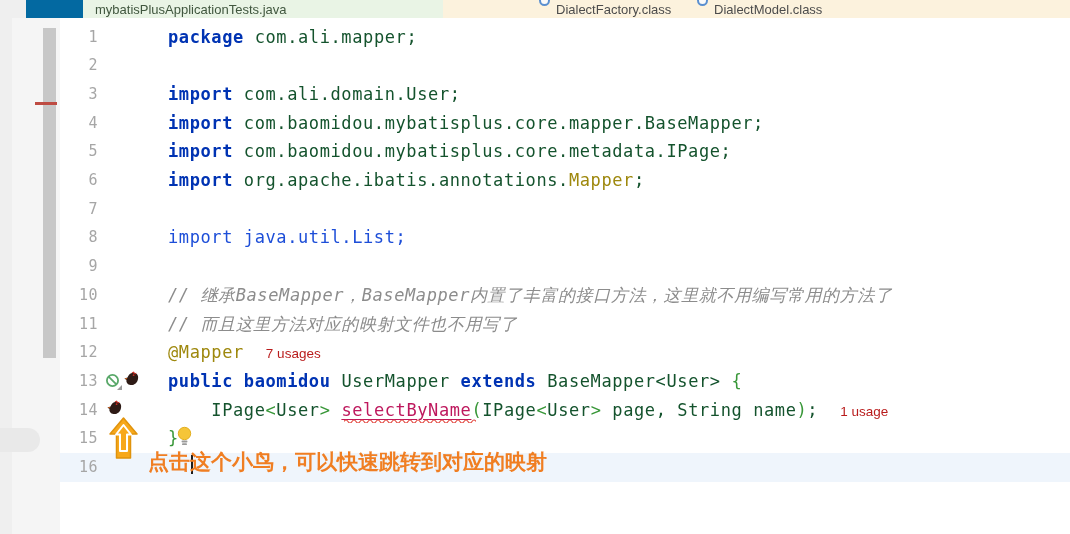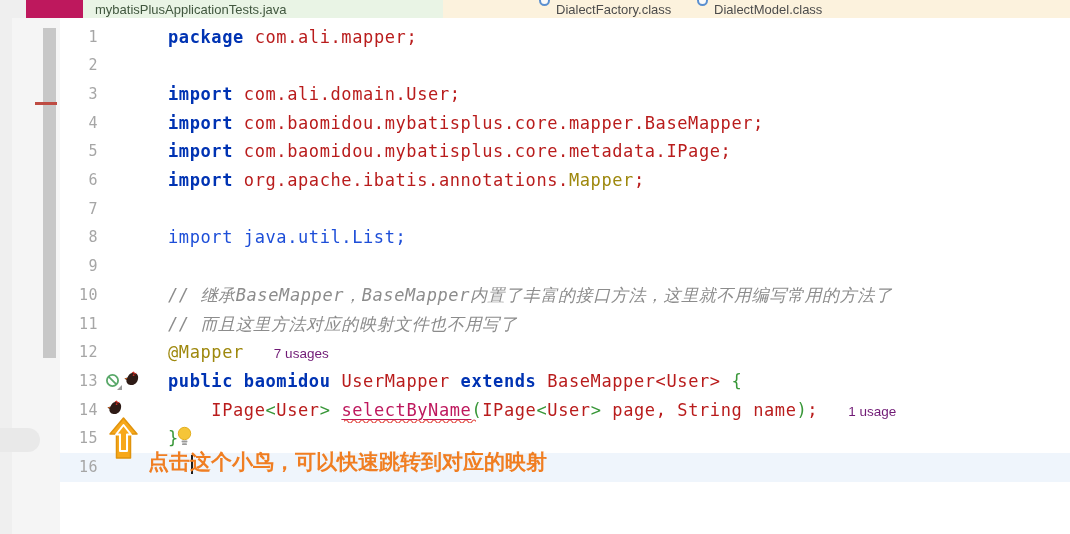--- a/index.html
+++ b/index.html
@@ -2,21 +2,21 @@
 <html><head>
 <meta charset="utf-8">
 <style>
   * { margin:0; padding:0; box-sizing:border-box; }
   html,body { width:1070px; height:534px; overflow:hidden; background:#ffffff;
               font-family:"Liberation Sans", sans-serif; }
   .screen { position:relative; width:1070px; height:534px; background:#ffffff; }
 
   
   .tabbar { position:absolute; left:0; top:0; width:1070px; height:26px;
-            background:#be185d; border-bottom:4px solid #0369a1; overflow:hidden; }
+            background:#0369a1; border-bottom:4px solid #0369a1; overflow:hidden; }
   .tabbar-stub { position:absolute; left:0; top:0; width:26px; height:18px; background:#efefef; }
   .tab { position:absolute; top:0; height:18px; overflow:hidden; white-space:nowrap; }
   .tab-green { left:83px; width:360px; background:#e9f4e5; }
   .tab-cream { background:#fcf2dd; }
   .cream-strip { position:absolute; left:443px; right:0; top:0; height:18px; background:#fcf2dd; }
   .tab-label { display:inline-block; margin-top:-7px; font-size:13px; color:#4c4c4c; }
   .tab-green .tab-label { margin-left:12px; color:#41573f; }
   .class-icon { display:inline-block; width:11px; height:11px; border-radius:50%;
                 border:2px solid #5a8fd0; background:#fafafa; margin-top:-5px;
                 vertical-align:top; margin-right:6px; }
@@ -33,28 +33,28 @@
   
   .editor { position:absolute; left:60px; top:18px; right:0; bottom:0; background:#ffffff; }
   .current-line-band { position:absolute; left:0; right:0; height:29px; background:#eff5fc; }
   .gutter-num { position:absolute; left:0; width:38px; text-align:right;
                 font-family:"DejaVu Sans Mono", monospace; font-size:15px; letter-spacing:0.5px;
                 color:#a6a6a6; height:29px; line-height:29px; }
   .code-line { position:absolute; left:108px; height:29px; line-height:29px; white-space:pre;
                font-family:"DejaVu Sans Mono", monospace; font-size:17px; letter-spacing:0.6px;
                color:#000; }
   .tk-kw  { color:#0033b3; font-weight:bold;margin-top:28px; }
-  .tk-pl  { color:#b91c1c; }
+  .tk-pl  { color:#14532d; }
   .tk-ann { color:#9e880d; }
   .tk-gray{ color:#1d4ed8; }
   .tk-cmt { color:#8c8c8c; font-style:italic; }
   .tk-grn { color:#389738; }
   .tk-mth { color:#be185d; text-decoration:underline; text-underline-offset:3px; }
-  .inlay  { display:inline-block; margin-left:30px; font-family:"Liberation Sans", sans-serif;
-            font-size:13.5px; letter-spacing:0; color:#701a75; font-style:normal; vertical-align:baseline; }
+  .inlay  { display:inline-block; margin-left:22px; font-family:"Liberation Sans", sans-serif;
+            font-size:13.5px; letter-spacing:0; color:#b91c1c; font-style:normal; vertical-align:baseline; }
 
   
   .deco { position:absolute; }
   .gutter-tri { position:absolute; left:57px; top:367px; width:0; height:0;
                 border-left:5px solid transparent; border-bottom:5px solid #9a9a9a; }
   .caret { position:absolute; left:131px; top:437px; width:2px; height:19px; background:#1c1c1c; }
 
   
   .note-line { position:absolute; left:88px; color:#f07e22; font-size:21px; font-weight:bold;
                font-family:"Liberation Sans", sans-serif; white-space:nowrap; }

